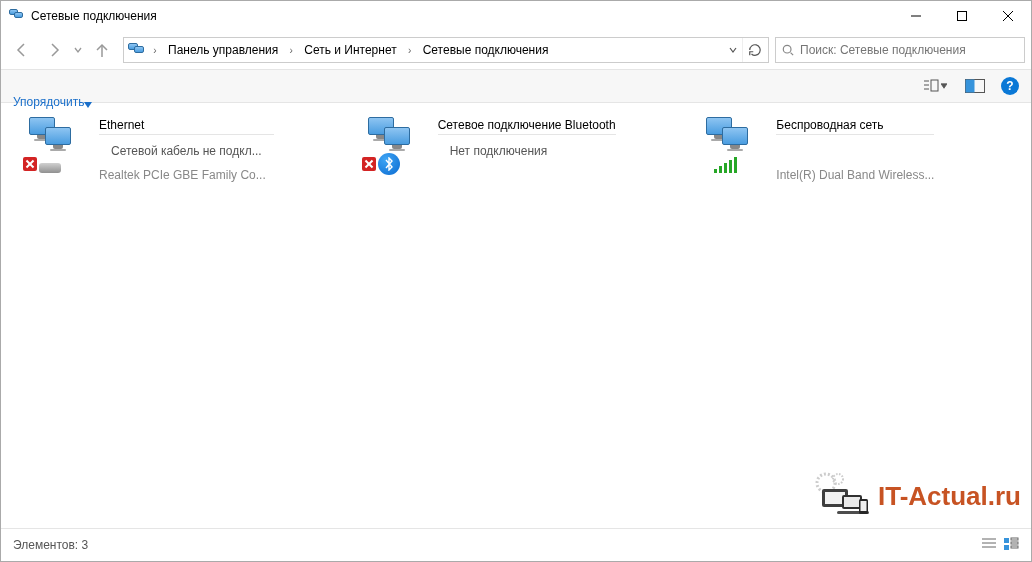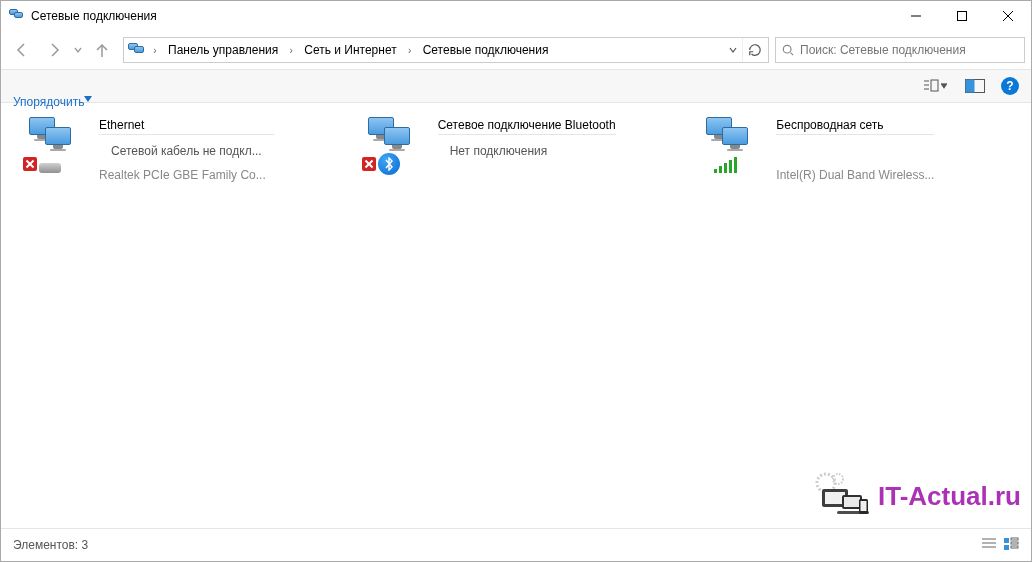--- a/index.html
+++ b/index.html
@@ -70,21 +70,21 @@
   .searchbox input{
     border:none;outline:none;flex:1;font-size:12px;color:#888;background:transparent;
   }
 
   
   .toolbar{
     height:34px; background:#f7f7f7; border-top:1px solid #e5e5e5;
     border-bottom:1px solid #e5e5e5;
     display:flex; align-items:center; padding:0 12px;
   }
-  .toolbar .organize{ color:#1a6fca; display:flex; align-items:flex-start; margin-top:32px;}
+  .toolbar .organize{ color:#1a6fca; display:flex; align-items:flex-end; margin-top:32px;}
   .toolbar .organize svg{width:8px;height:8px;fill:#1a6fca;}
   .toolbar .right{margin-left:auto;display:flex;align-items:center;gap:12px;}
   .tool-ico{width:28px;height:24px;display:flex;align-items:center;justify-content:center;gap:2px;}
   .tool-ico svg{stroke:#555;fill:none;}
   .help-ico{width:18px;height:18px;border-radius:50%;background:#0a78d6;color:#fff;display:flex;align-items:center;justify-content:center;font-size:12px;font-weight:bold;}
 
   
   .content{
     flex:1; padding:14px 22px; display:flex; gap:30px;
     align-items:flex-start; position:relative;
@@ -132,21 +132,21 @@
     background:radial-gradient(circle at 35% 30%, #3ea5f5, #0a6ad0);
     display:flex;align-items:center;justify-content:center;color:#fff;font-size:14px;font-weight:bold;
   }
 
   
   .watermark{
     position:absolute; right:10px; bottom:6px;
     display:flex; align-items:center; gap:6px;
     opacity:.9;
   }
-  .watermark .txt .line1{font-size:26px;font-weight:bold;color:#a21caf;}
+  .watermark .txt .line1{font-size:26px;font-weight:bold;color:#c2410c;}
   .watermark .txt .line2{font-size:12px;color:#444;letter-spacing:.3px;}
   .wm-ico svg{width:60px;height:48px;}
 
   
   .status{
     height:24px;border-top:1px solid #e5e5e5;
     display:flex;align-items:center;padding:16px 12px;color:#555;font-size:12px;
   }
   .status .right{margin-left:auto;display:flex;gap:6px;}
   .status .viewbtn svg{width:16px;height:14px;stroke:#666;fill:none;stroke-width:1;}

